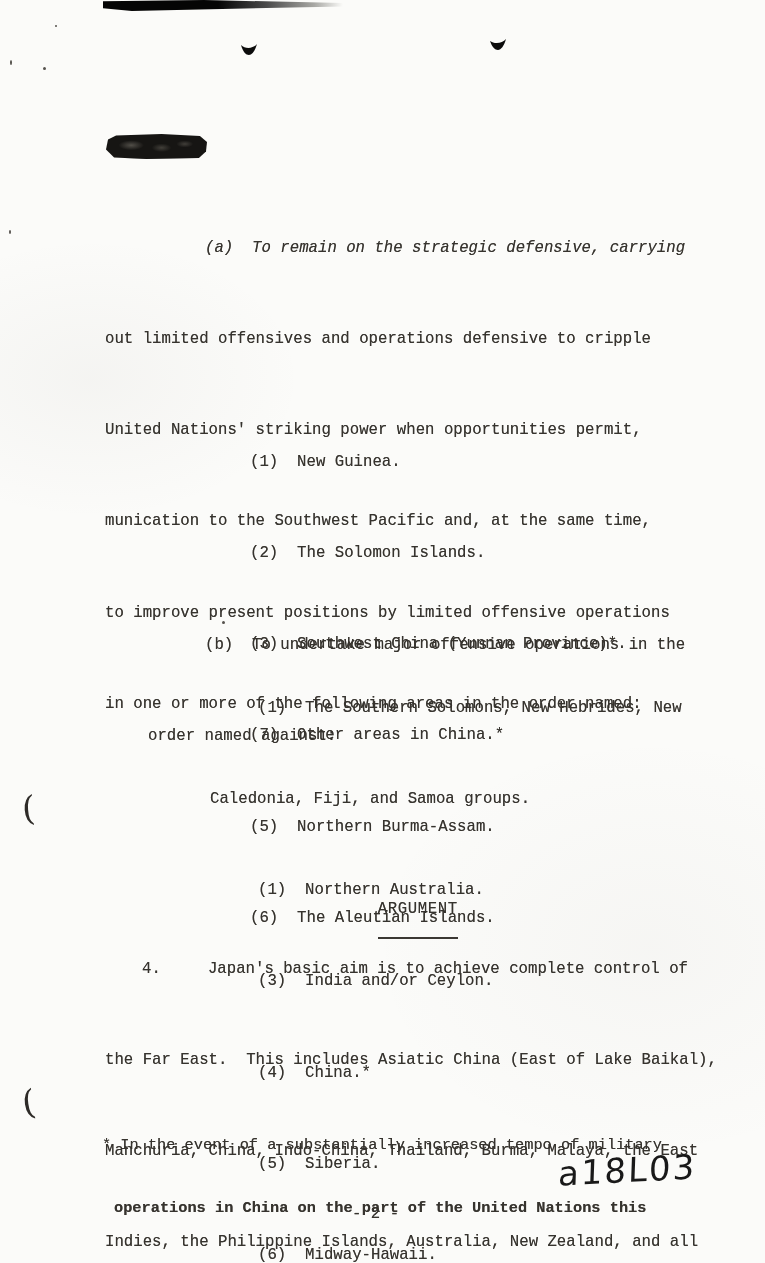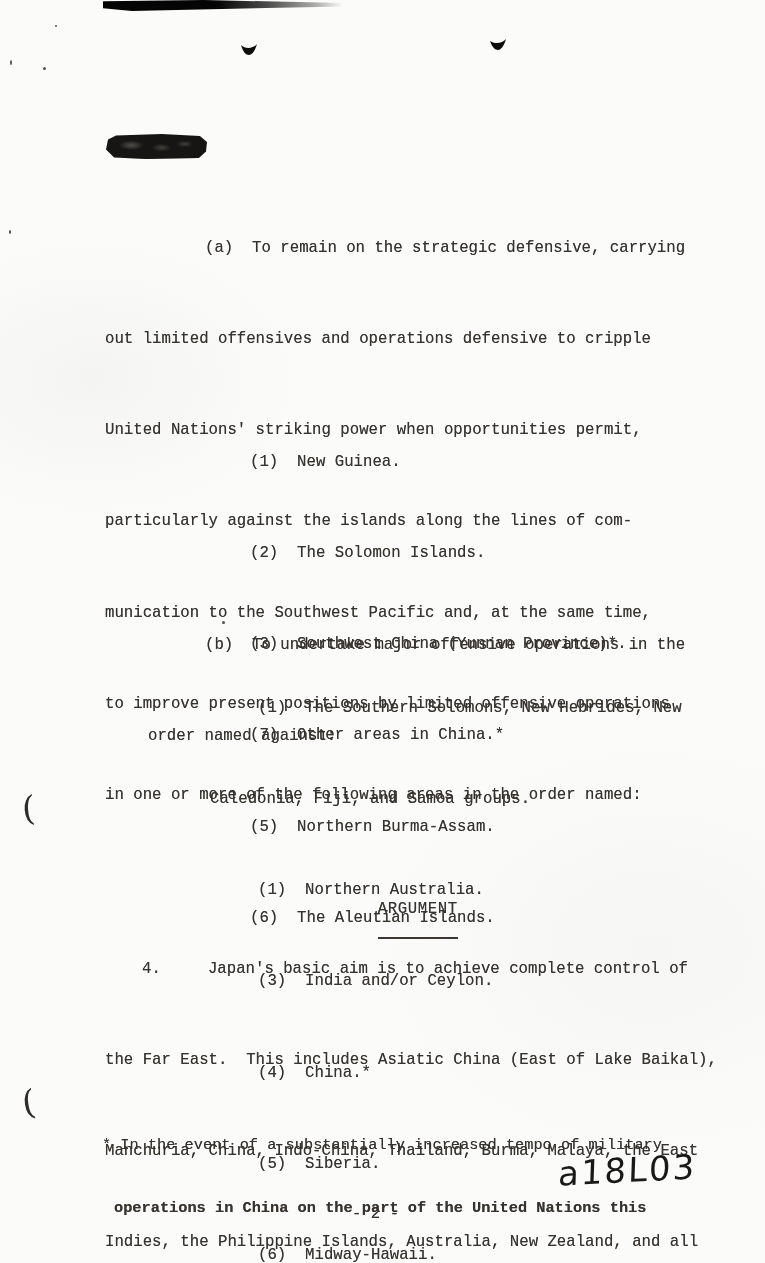--- a/index.html
+++ b/index.html
@@ -13,21 +13,21 @@
   }
   .tw{
     position:absolute;
     font-family:"Liberation Mono","DejaVu Sans Mono",monospace;
     font-size:15.7px;line-height:30.4px;color:#36332e;
     white-space:pre;letter-spacing:0;
     text-shadow:0 0 0.6px rgba(54,51,46,0.65);
   }
   .tw .line{white-space:pre;}
   .para-a{left:105px;top:172px;}
-  .para-a .line.first{padding-left:100px;}
+  .para-a .line.first{padding-left:100px;font-style:italic;}
   .list-a{left:250px;top:386px;}
   .para-b{left:148px;top:569px;}
   .para-b .line.first{padding-left:57px;}
   .list-b{left:210px;top:632px;}
   .list-b .line.item{padding-left:48px;}
   .heading{left:340px;top:864px;}
   .heading span{border-bottom:2px solid #3b3833;padding-bottom:19px;letter-spacing:0.6px;}
   .para-4{left:105px;top:893px;}
   .para-4 .line.first{padding-left:37px;}
   .footnote{left:102px;top:1093px;font-size:15.3px;line-height:21px;}
@@ -86,21 +86,20 @@
   <div class="speck" style="left:222px;top:621px;width:3px;height:3px;"></div>
   <div class="speck" style="left:9px;top:230px;width:2px;height:4px;"></div>
 
   <div class="margin-paren paren-1">(</div>
   <div class="margin-paren paren-2">(</div>
 
   <div class="tw para-a">
     <div class="line first">(a)  To remain on the strategic defensive, carrying</div>
     <div class="line">out limited offensives and operations defensive to cripple</div>
     <div class="line">United Nations' striking power when opportunities permit,</div>
-    <div class="line">particularly against the islands along the lines of com-</div>
     <div class="line">munication to the Southwest Pacific and, at the same time,</div>
     <div class="line">to improve present positions by limited offensive operations</div>
     <div class="line">in one or more of the following areas in the order named:</div>
   </div>
 
   <div class="tw list-a">
     <div class="line">(1)  New Guinea.</div>
     <div class="line">(2)  The Solomon Islands.</div>
     <div class="line">(3)  Southwest China (Yunnan Province)*.</div>
     <div class="line">(7)  Other areas in China.*</div>

